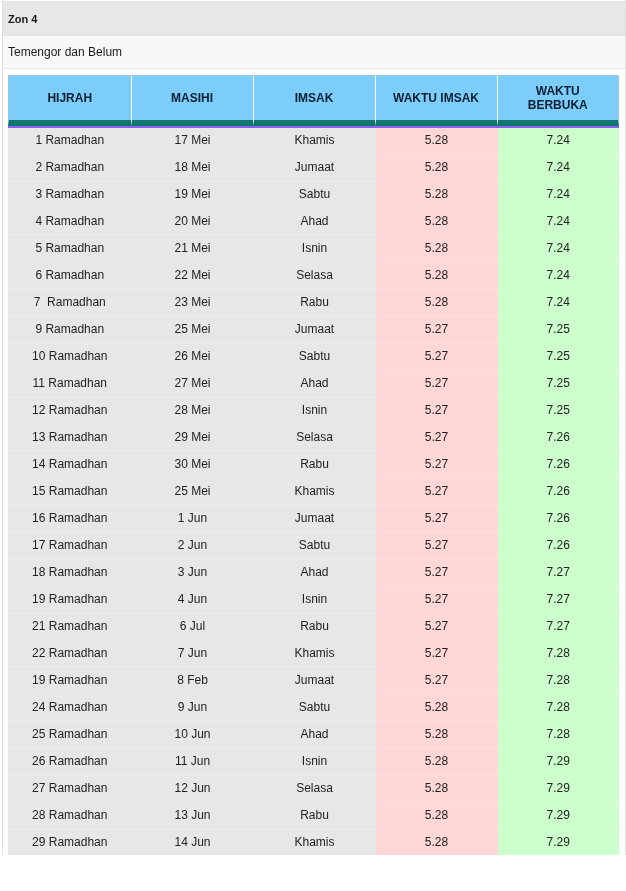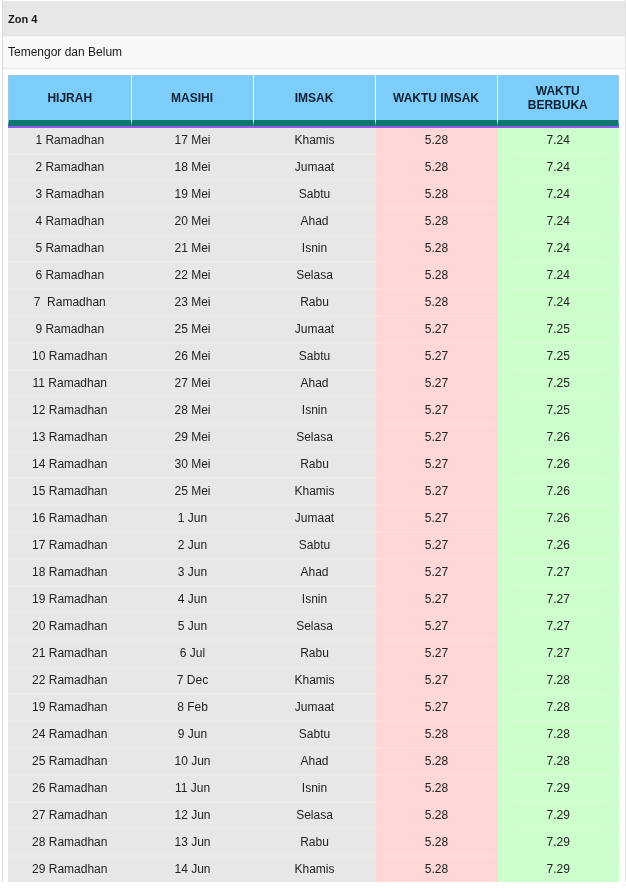--- a/index.html
+++ b/index.html
@@ -167,36 +167,29 @@
           <td class="berbuka">7.27</td>
         </tr>
         <tr>
           <td class="hijrah">19 Ramadhan</td>
           <td class="masihi">4 Jun</td>
           <td class="hari">Isnin</td>
           <td class="imsak">5.27</td>
           <td class="berbuka">7.27</td>
         </tr>
         <tr>
-          <td class="hijrah">20 Ramadhan</td>
-          <td class="masihi">5 Jun</td>
-          <td class="hari">Selasa</td>
-          <td class="imsak">5.27</td>
-          <td class="berbuka">7.27</td>
-        </tr>
-        <tr>
           <td class="hijrah">21 Ramadhan</td>
           <td class="masihi">6 Jul</td>
           <td class="hari">Rabu</td>
           <td class="imsak">5.27</td>
           <td class="berbuka">7.27</td>
         </tr>
         <tr>
           <td class="hijrah">22 Ramadhan</td>
-          <td class="masihi">7 Dec</td>
+          <td class="masihi">7 Jun</td>
           <td class="hari">Khamis</td>
           <td class="imsak">5.27</td>
           <td class="berbuka">7.28</td>
         </tr>
         <tr>
           <td class="hijrah">19 Ramadhan</td>
           <td class="masihi">8 Feb</td>
           <td class="hari">Jumaat</td>
           <td class="imsak">5.27</td>
           <td class="berbuka">7.28</td>

